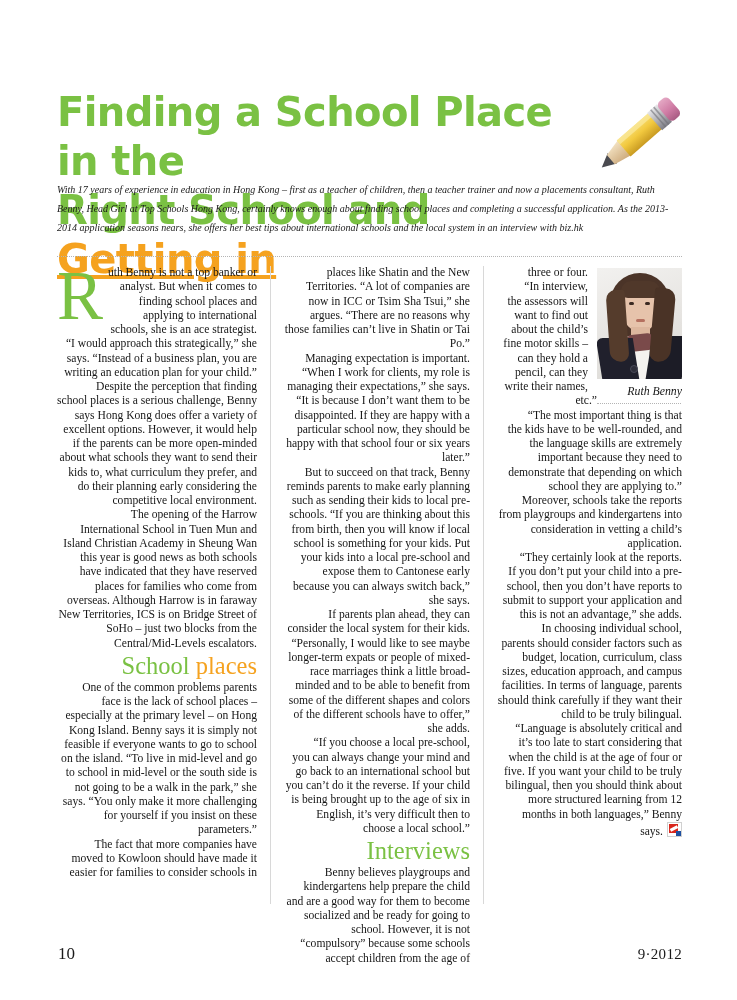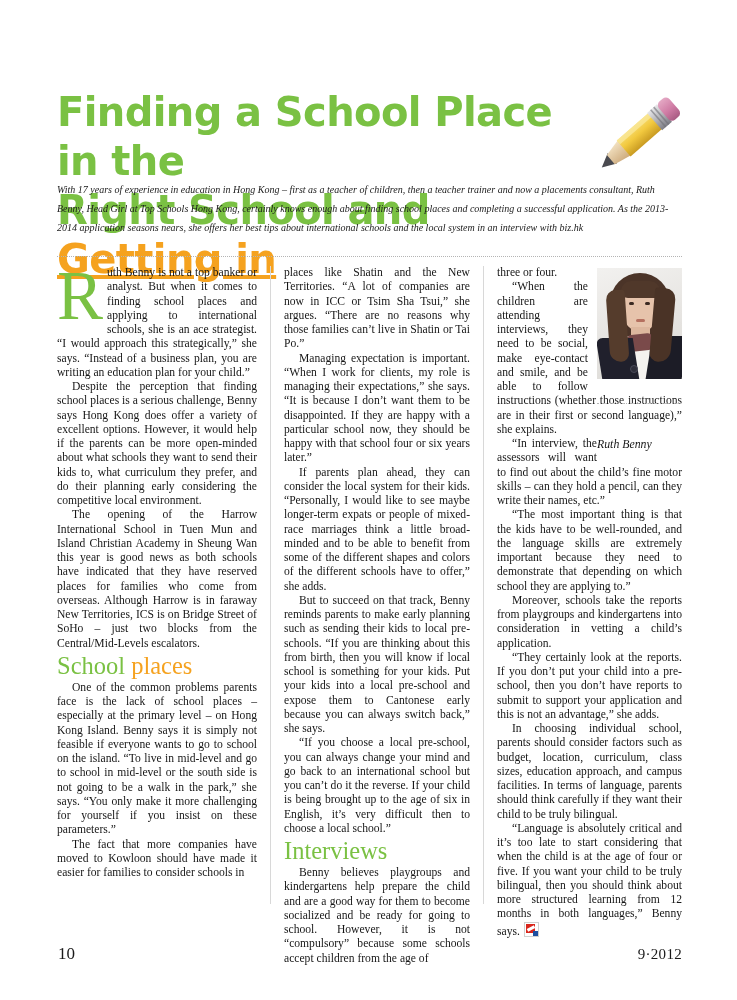--- a/index.html
+++ b/index.html
@@ -102,20 +102,21 @@
     font-size: 11.6px;
     line-height: 14.25px;
     text-align: justify;
     text-justify: inter-word;
     color: #161616;
     hyphens: manual;
   }
   .col p {
     margin: 0;
     text-indent: 15px;
+    text-align: right;
   }
   .col p.no-indent { text-indent: 0; }
 
   .col-1 { left: 57px;  width: 200px; }
   .col-2 { left: 284px; width: 186px; }
   .col-3 { left: 497px; width: 185px; }
 
   
   .dropcap {
     float: left;
@@ -254,21 +255,21 @@
   }
 
   .caption {
     float: right;
     clear: right;
     width: 85px;
     margin: 0 0 6px 0;
     font-style: italic;
     font-size: 11.8px;
     line-height: 14px;
-    text-align: left;
+    text-align: right;
     text-indent: 0;
   }
 
   
   .endmark {
     display: inline-block;
     width: 13px;
     height: 13px;
     vertical-align: -2px;
     margin-left: 4px;
@@ -377,22 +378,22 @@
     <p>Despite the perception that finding school places is a serious challenge, Benny says Hong Kong does offer a variety of excellent options. However, it would help if the parents can be more open-minded about what schools they want to send their kids to, what curriculum they prefer, and do their planning early considering the competitive local environment.</p>
     <p>The opening of the Harrow International School in Tuen Mun and Island Christian Academy in Sheung Wan this year is good news as both schools have indicated that they have reserved places for families who come from overseas. Although Harrow is in faraway New Territories, ICS is on Bridge Street of SoHo – just two blocks from the Central/Mid-Levels escalators.</p>
     <p class="subhead no-indent"><span>School </span><span class="accent">places</span></p>
     <p>One of the common problems parents face is the lack of school places – especially at the primary level – on Hong Kong Island. Benny says it is simply not feasible if everyone wants to go to school on the island. “To live in mid-level and go to school in mid-level or the south side is not going to be a walk in the park,” she says. “You only make it more challenging for yourself if you insist on these parameters.”</p>
     <p>The fact that more companies have moved to Kowloon should have made it easier for families to consider schools in</p>
   </div>
 
   <div class="col col-2">
     <p class="no-indent">places like Shatin and the New Territories. “A lot of companies are now in ICC or Tsim Sha Tsui,” she argues. “There are no reasons why those families can’t live in Shatin or Tai Po.”</p>
     <p>Managing expectation is important. “When I work for clients, my role is managing their expectations,” she says. “It is because I don’t want them to be disappointed. If they are happy with a particular school now, they should be happy with that school four or six years later.”</p>
+    <p>But to succeed on that track, Benny reminds parents to make early planning such as sending their kids to local pre-schools. “If you are thinking about this from birth, then you will know if local school is something for your kids. Put your kids into a local pre-school and expose them to Cantonese early because you can always switch back,” she says.</p>
     <p>If parents plan ahead, they can consider the local system for their kids. “Personally, I would like to see maybe longer-term expats or people of mixed-race marriages think a little broad-minded and to be able to benefit from some of the different shapes and colors of the different schools have to offer,” she adds.</p>
-    <p>But to succeed on that track, Benny reminds parents to make early planning such as sending their kids to local pre-schools. “If you are thinking about this from birth, then you will know if local school is something for your kids. Put your kids into a local pre-school and expose them to Cantonese early because you can always switch back,” she says.</p>
     <p>“If you choose a local pre-school, you can always change your mind and go back to an international school but you can’t do it the reverse. If your child is being brought up to the age of six in English, it’s very difficult then to choose a local school.”</p>
     <p class="subhead no-indent">Interviews</p>
     <p>Benny believes playgroups and kindergartens help prepare the child and are a good way for them to become socialized and be ready for going to school. However, it is not “compulsory” because some schools accept children from the age of</p>
   </div>
 
   <div class="col col-3">
     <div class="photo">
       <span class="bg"></span>
       <span class="hair-back"></span>
       <span class="face"></span>
@@ -403,21 +404,20 @@
       <span class="neck"></span>
       <span class="shirt"></span>
       <span class="scarf"></span>
       <span class="jacket-l"></span>
       <span class="jacket-r"></span>
       <span class="hair-left"></span>
       <span class="hair-right"></span>
       <span class="button"></span>
     </div>
     <p class="no-indent">three or four.</p>
-    <p>“When the children are attending interviews, they need to be social, make eye-contact and smile, and be able to follow instructions (whether those instructions are in their first or second language),” she explains.</p>
     <div class="caption">Ruth Benny</div>
     <p>“In interview, the assessors will want to find out about the child’s fine motor skills – can they hold a pencil, can they write their names, etc.”</p>
     <p>“The most important thing is that the kids have to be well-rounded, and the language skills are extremely important because they need to demonstrate that depending on which school they are applying to.”</p>
     <p>Moreover, schools take the reports from playgroups and kindergartens into consideration in vetting a child’s application.</p>
     <p>“They certainly look at the reports. If you don’t put your child into a pre-school, then you don’t have reports to submit to support your application and this is not an advantage,” she adds.</p>
     <p>In choosing individual school, parents should consider factors such as budget, location, curriculum, class sizes, education approach, and campus facilities. In terms of language, parents should think carefully if they want their child to be truly bilingual.</p>
     <p><span>“Language is absolutely critical and it’s too late to start considering that when the child is at the age of four or five. If you want your child to be truly bilingual, then you should think about more structured learning from 12 months in both languages,” Benny says.</span><span class="endmark"><span class="em-red"></span><span class="em-white"></span><span class="em-blue"></span></span></p>
   </div>
 
   <div class="caption-rule"></div>

